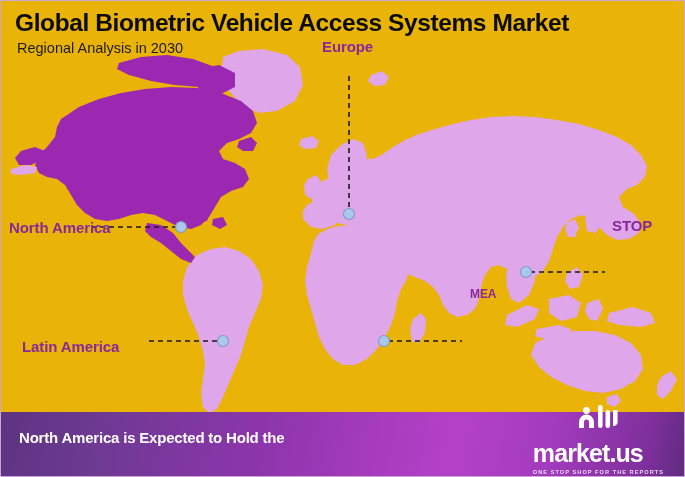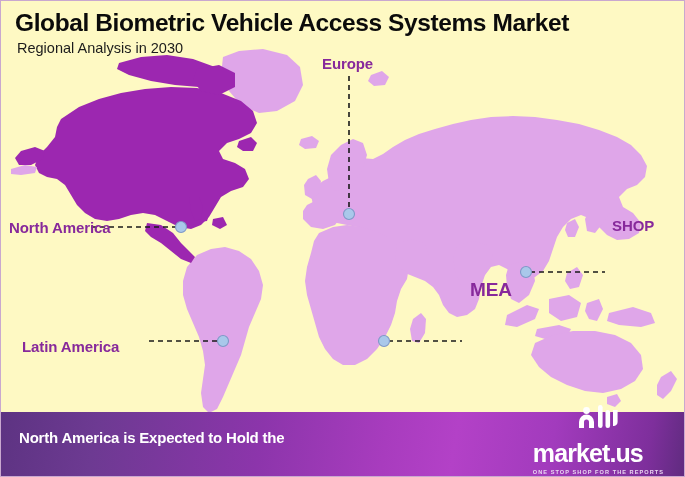--- a/index.html
+++ b/index.html
@@ -10,21 +10,21 @@
   }
   body {
     font-family: "Liberation Sans", sans-serif;
   }
 
   .infographic {
     position: relative;
     width: 685px;
     height: 477px;
     box-sizing: border-box;
-    background: #fef9c3;
+    background: #eab308;
     border: 1px solid #c9a8cf;
     overflow: hidden;
   }
 
   
   .header {
     position: absolute;
     left: 14px;
     top: 8px;
     right: 14px;
@@ -72,23 +72,23 @@
     position: absolute;
     font-family: "Liberation Sans", sans-serif;
     font-weight: bold;
     color: #87299b;
     white-space: nowrap;
     z-index: 5;
     letter-spacing: -0.1px;
   }
   .callout-na      { left: 8px;   top: 218px; font-size: 15px; }
   .callout-latam   { left: 21px;  top: 337px; font-size: 15px; }
-  .callout-europe  { left: 321px; top: 54px;  font-size: 15px; }
+  .callout-europe  { left: 321px; top: 37px;  font-size: 15px; }
   .callout-apac    { left: 611px; top: 216px; font-size: 15px; }
-  .callout-mea     { left: 469px; top: 278px; font-size: 19px; }
+  .callout-mea     { left: 469px; top: 286px; font-size: 12px; }
 
   
   .banner {
     position: absolute;
     left: 0;
     bottom: 0;
     width: 685px;
     height: 64px;
     background: linear-gradient(100deg,
         #5d3382 0%,
@@ -278,21 +278,21 @@
       </g>
     </svg>
   </div>
 
   <div class="callout callout-latam">Latin America</div>
 
   <div class="callout callout-na">North America</div>
 
   <div class="callout callout-europe">Europe</div>
 
-  <div class="callout callout-apac">SHOP</div>
+  <div class="callout callout-apac">STOP</div>
 
   <div class="callout callout-mea">MEA</div>
 
   <div class="banner">
     <div class="banner-text">
       <span>North America is Expected to Hold the</span>
     </div>
 
     <div class="logo">
       <svg class="logo-mark" width="44" height="30" viewBox="0 0 44 30">

